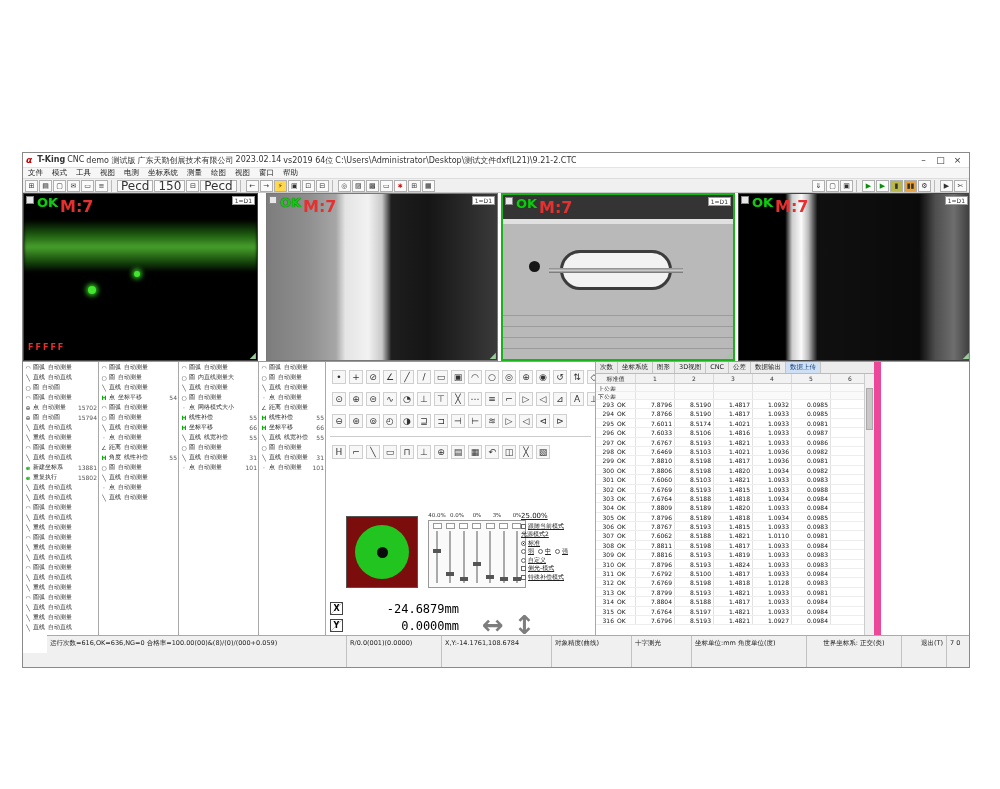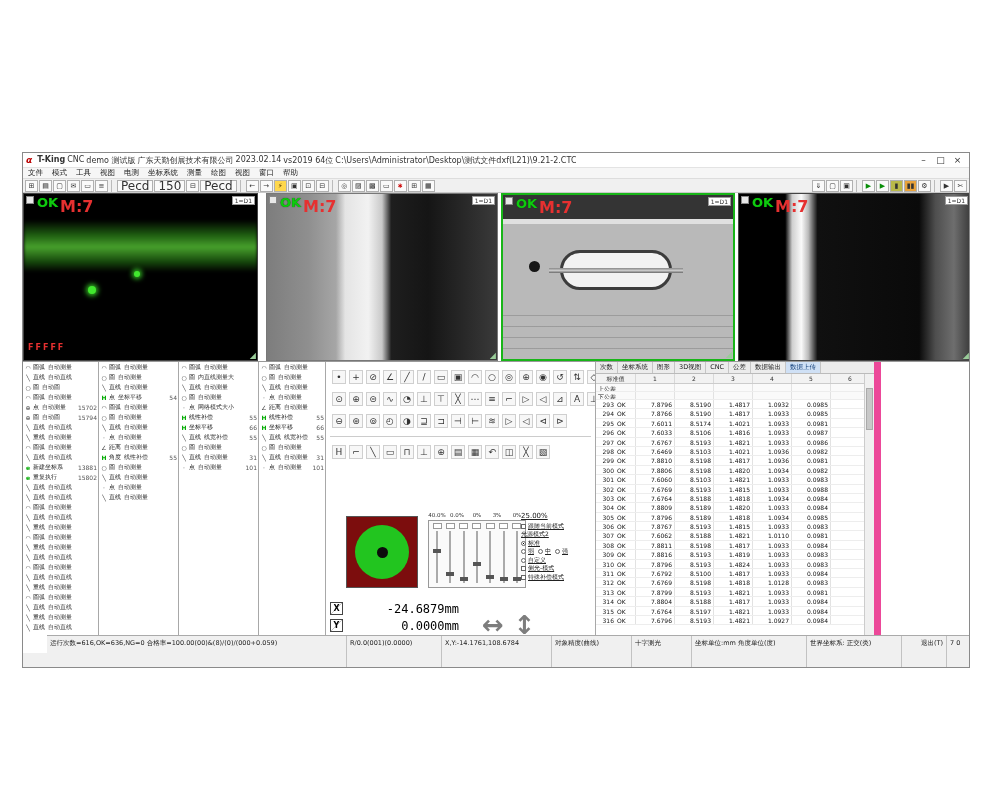--- a/index.html
+++ b/index.html
@@ -1195,18 +1195,18 @@
 
     </div>
 
     <div class="statusbar">
         <div class="sb-seg" style="width: 300px;">运行次数=616,OK=636,NG=0 合格率=100.00(00)&amp;(8)/(0)/(000+0.059)</div>
         <div class="sb-seg" style="width: 95px;">R/0.0(001)(0.0000)</div>
         <div class="sb-seg" style="width: 110px;">X,Y:-14.1761,108.6784</div>
         <div class="sb-seg" style="width: 80px;">对象精度(曲线)</div>
         <div class="sb-seg" style="width: 60px;">十字测光</div>
         <div class="sb-seg" style="width: 115px;">坐标单位:mm 角度单位(度)</div>
-        <div class="sb-seg" style="width: 95px;">世界坐标系: 正交(类)</div>
+        <div class="sb-seg" style="width: 95px; text-align: center;">世界坐标系: 正交(类)</div>
         <div class="sb-seg" style="width: 45px; text-align: right;">退出(T)</div>
         <div class="sb-seg" style="width: 30px;">7 0</div>
       </div>
   </div>
 </div>
 
 </body></html>

